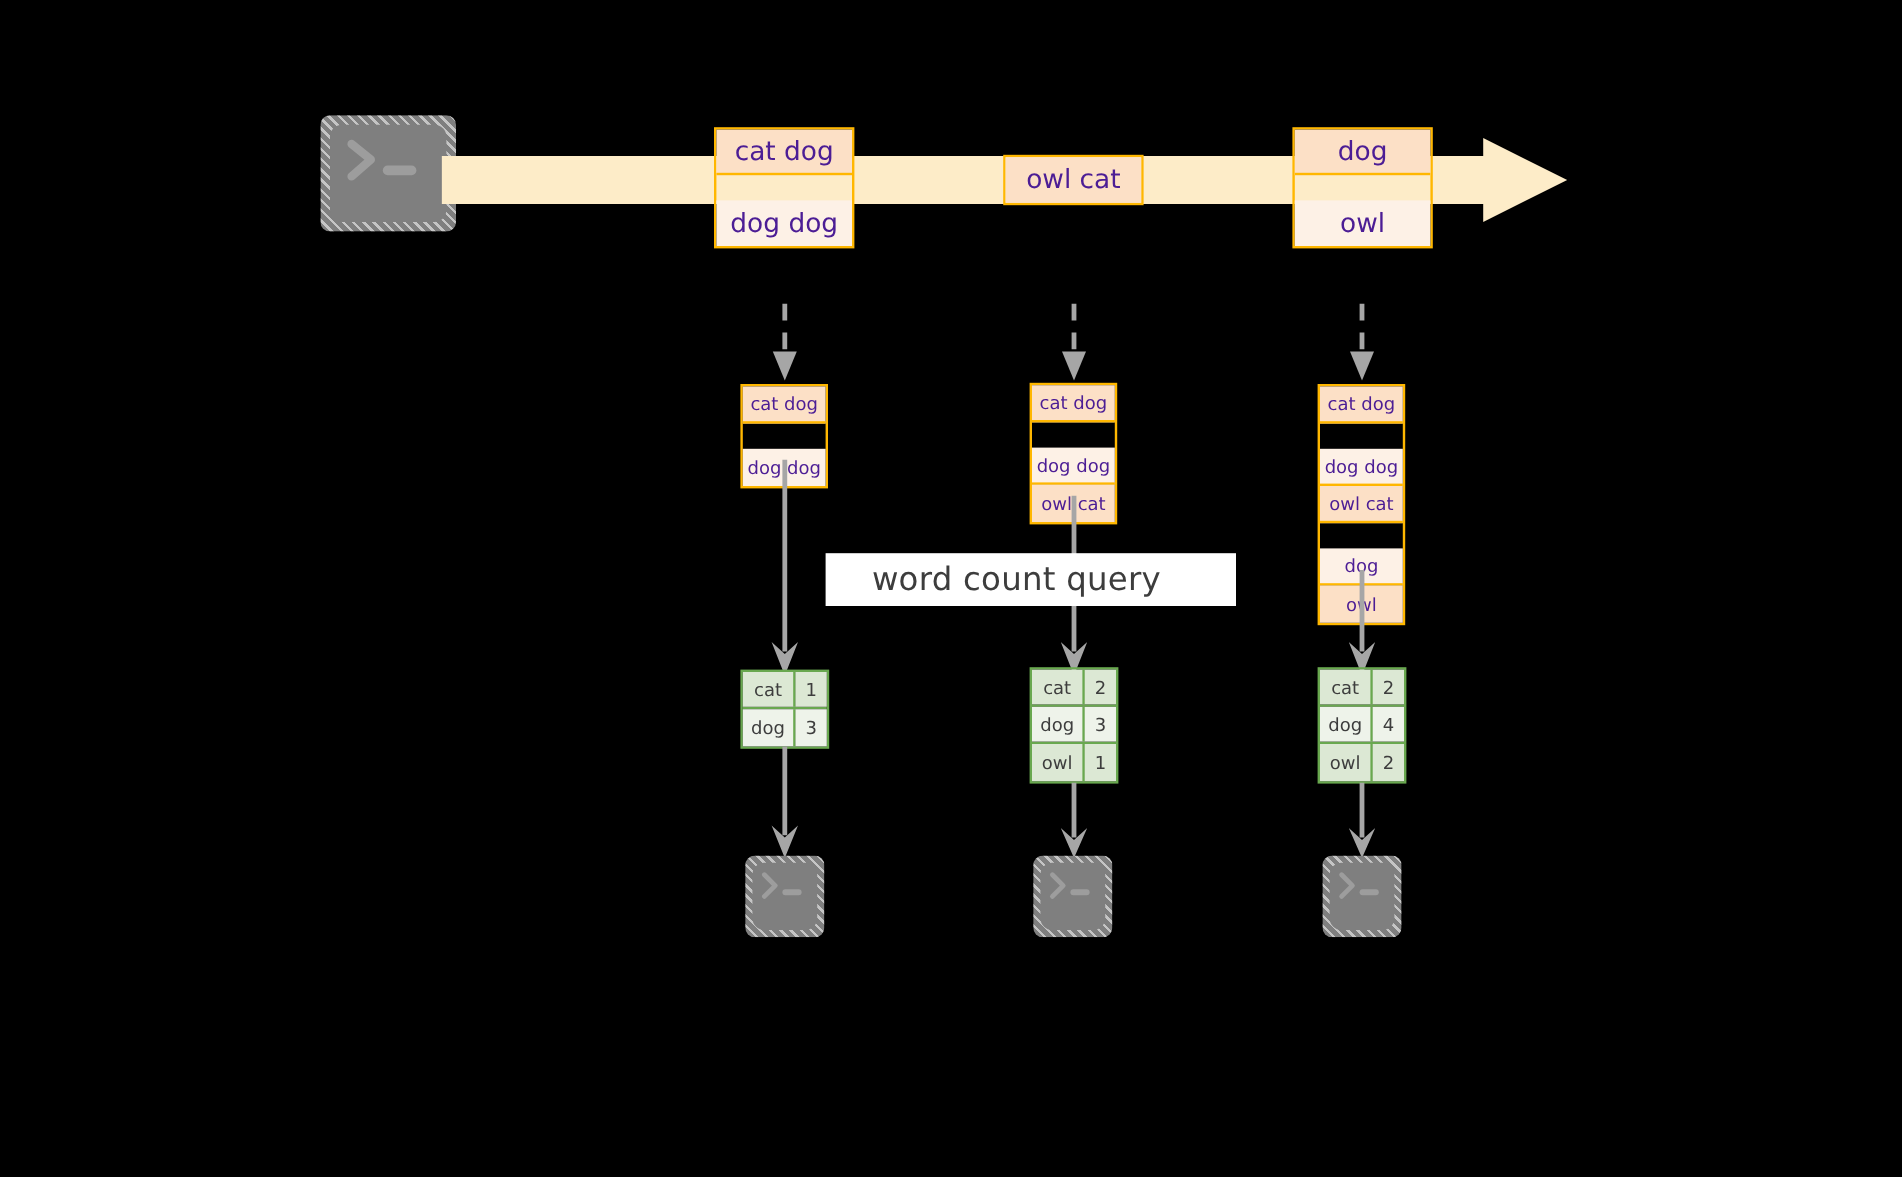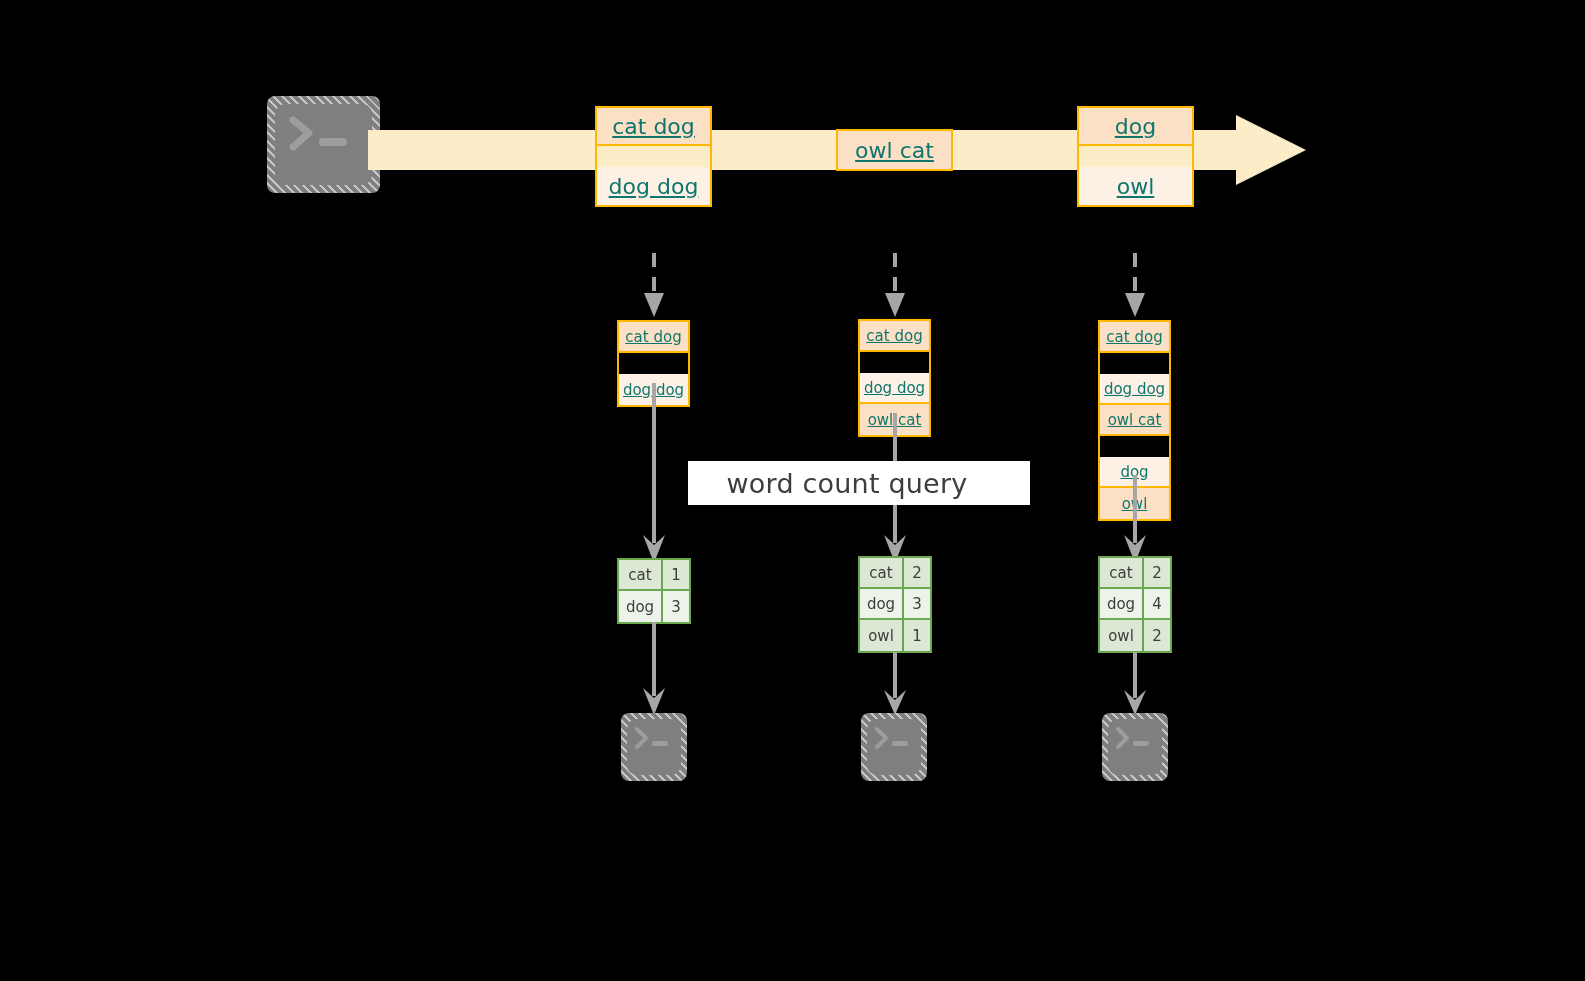--- a/index.html
+++ b/index.html
@@ -53,28 +53,27 @@
 
   
   .rec-stack {
     position: absolute;
     box-sizing: border-box;
     border: 2px solid #ffb700;
   }
   .rec-cell {
     box-sizing: border-box;
     text-align: right;
-    color: #0f766e;
+    color: #4c1d95;
     white-space: nowrap;
     overflow: hidden;
     display: flex;
     align-items: center;
     justify-content: center;
     border-bottom: 2px solid #ffb700;
-    text-decoration: underline;
   }
   .rec-cell:last-child { border-bottom: none; }
   .rec-cell.shade-a { background: #fce0c6; }
   .rec-cell.shade-b { background: #fdf1e6; margin-top: 21px; }
 
   
   .rec-stack.big .rec-cell { height: 38px; font-size: 22px; }
   
   .rec-stack.small .rec-cell { height: 31px; font-size: 15px; }
 

